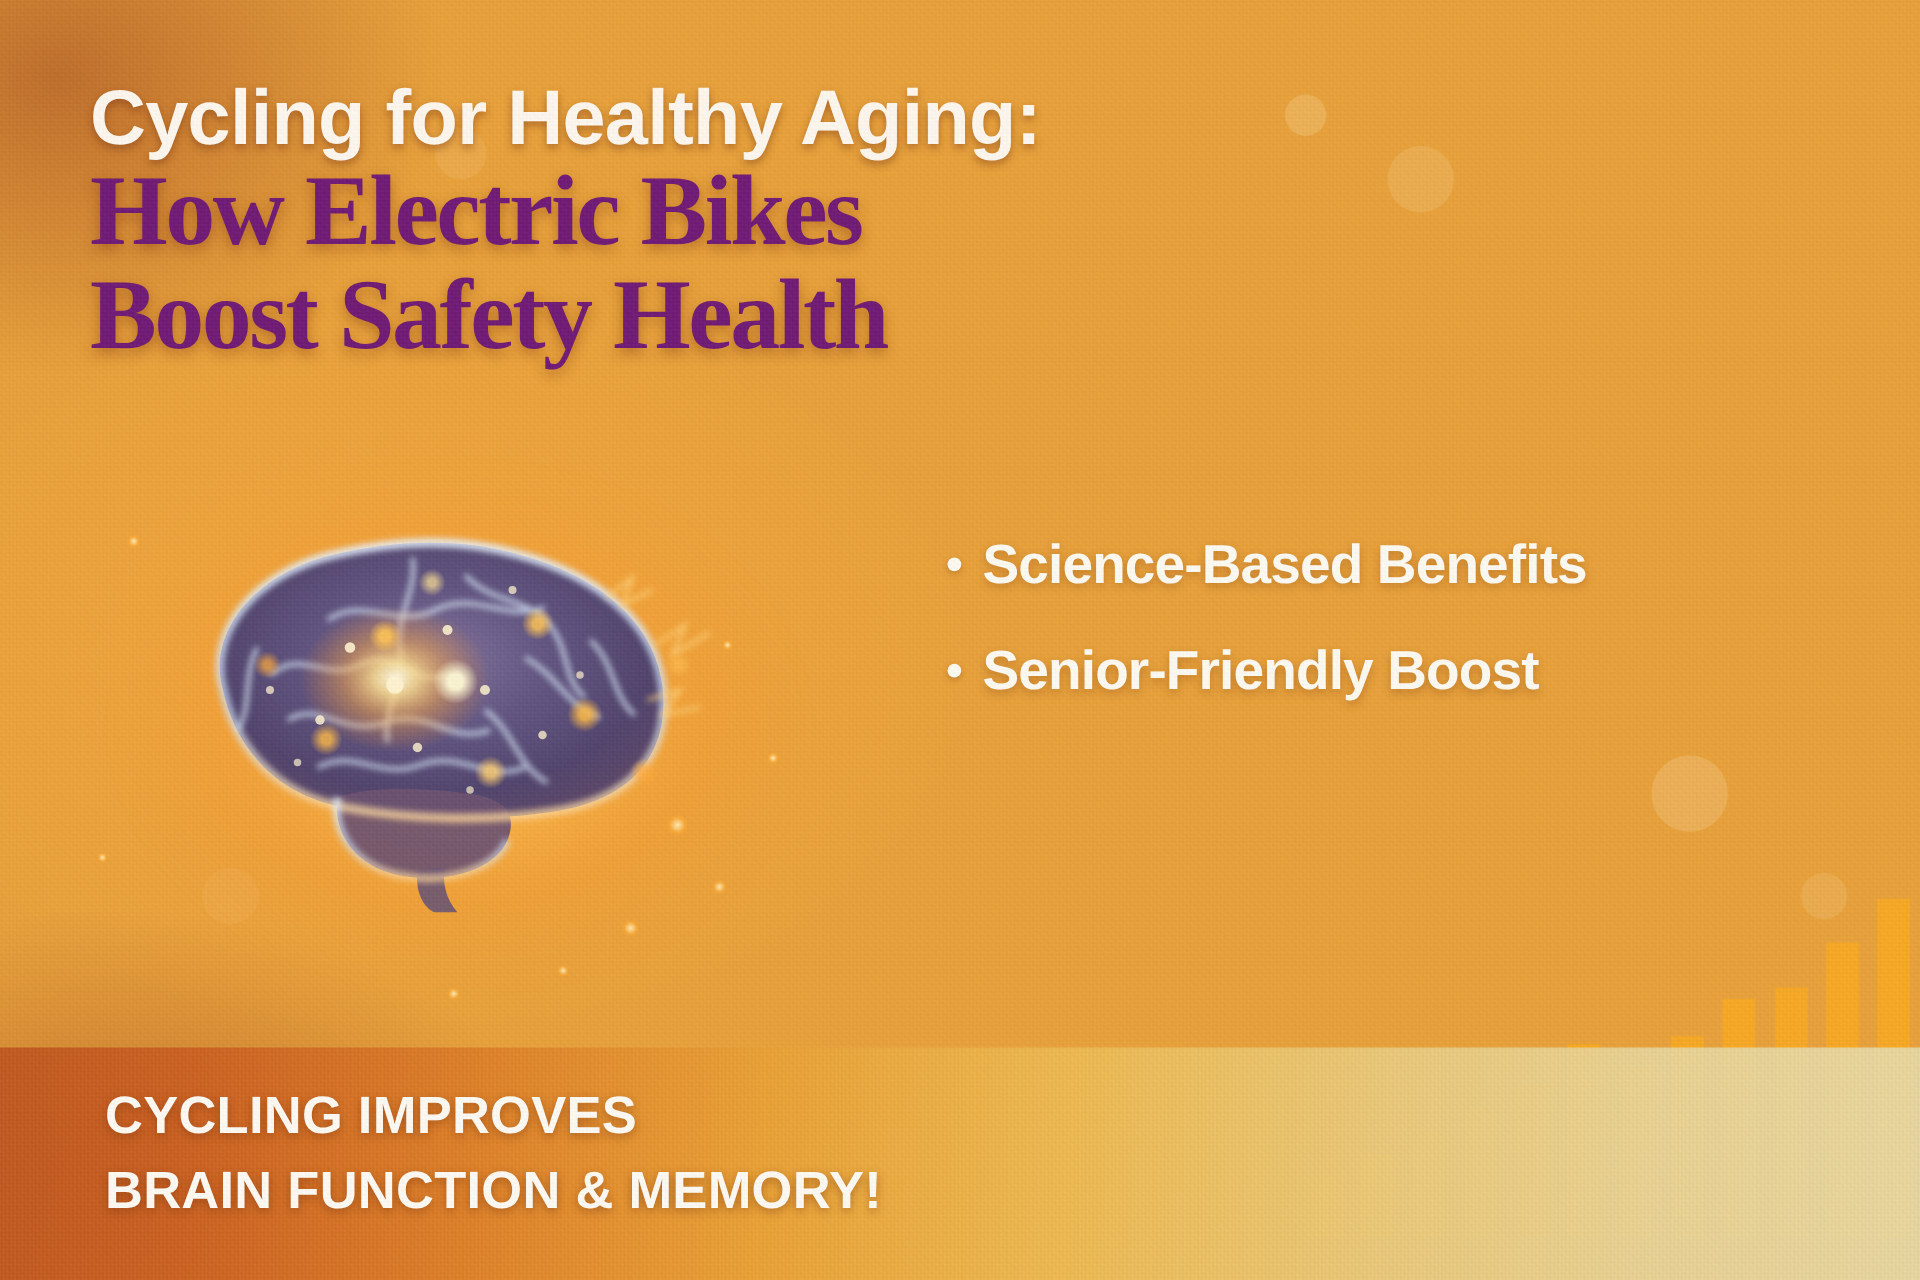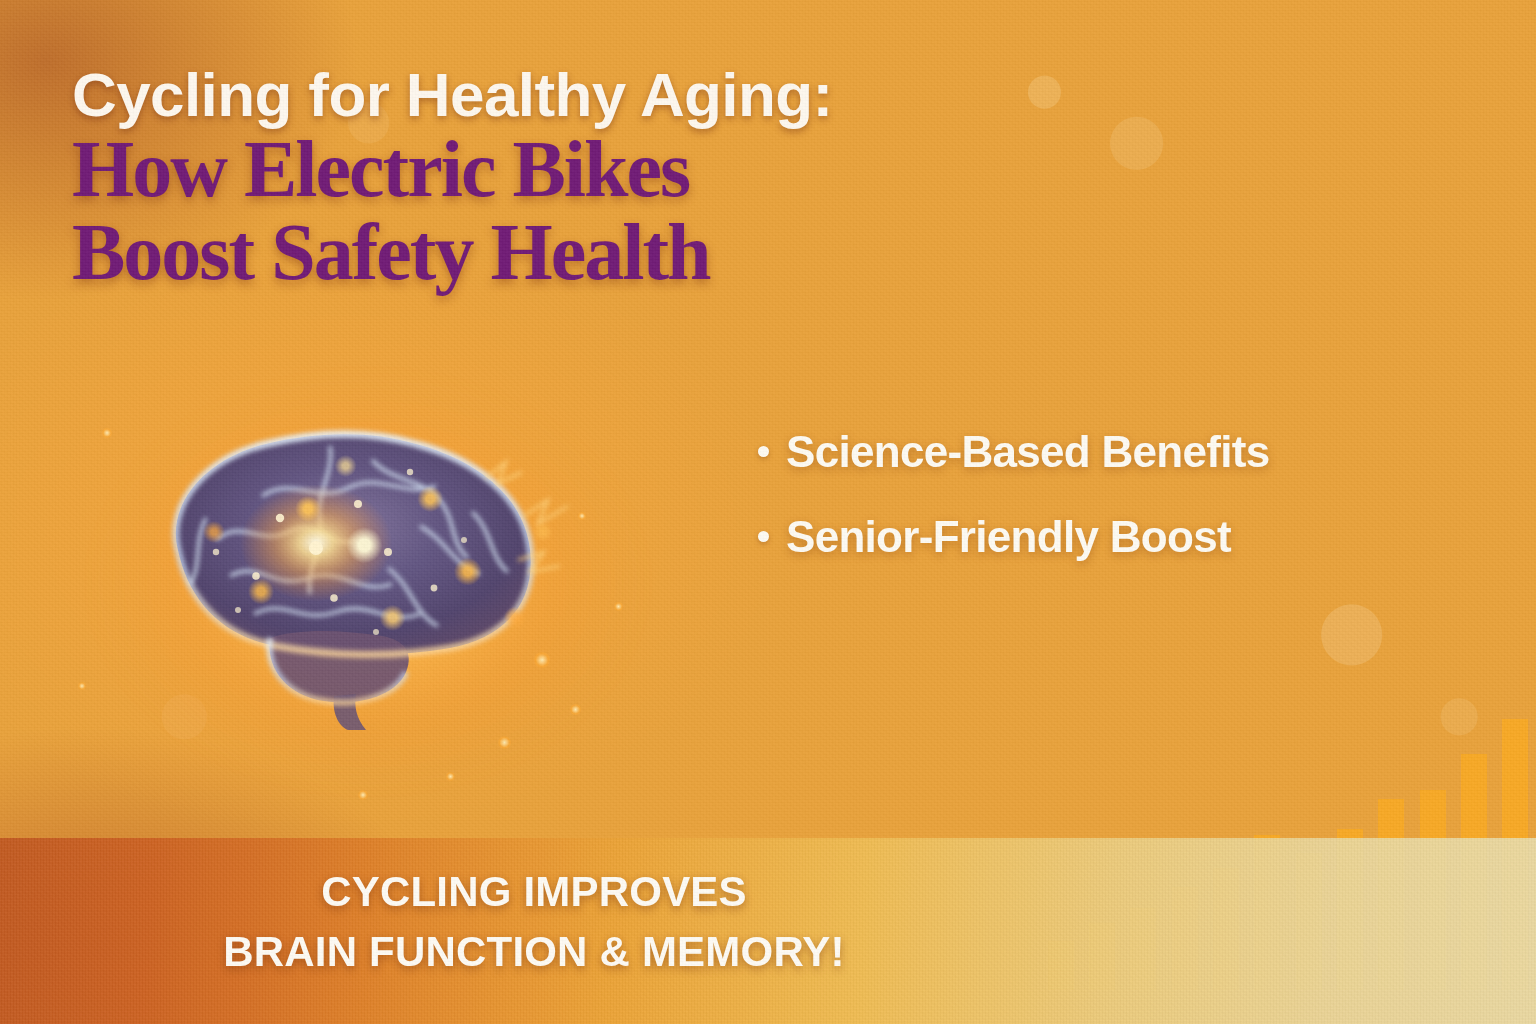--- a/index.html
+++ b/index.html
@@ -210,21 +210,20 @@
   }
   .banner-line{
     font-family:"Liberation Sans", sans-serif;
     font-weight:700;
     font-size:42px;
     line-height:1.42;
     letter-spacing:.2px;
     color:#fdfaf3;
     text-shadow:0 3px 8px rgba(120,48,10,.48);
     white-space:nowrap;
-    text-align:center;
   }
 </style>
 </head>
 <body>
 
 <div id="poster">
 
   <div class="bg-base"></div>
   <div class="bg-warmglow"></div>
   <div class="bg-bokeh"></div>

